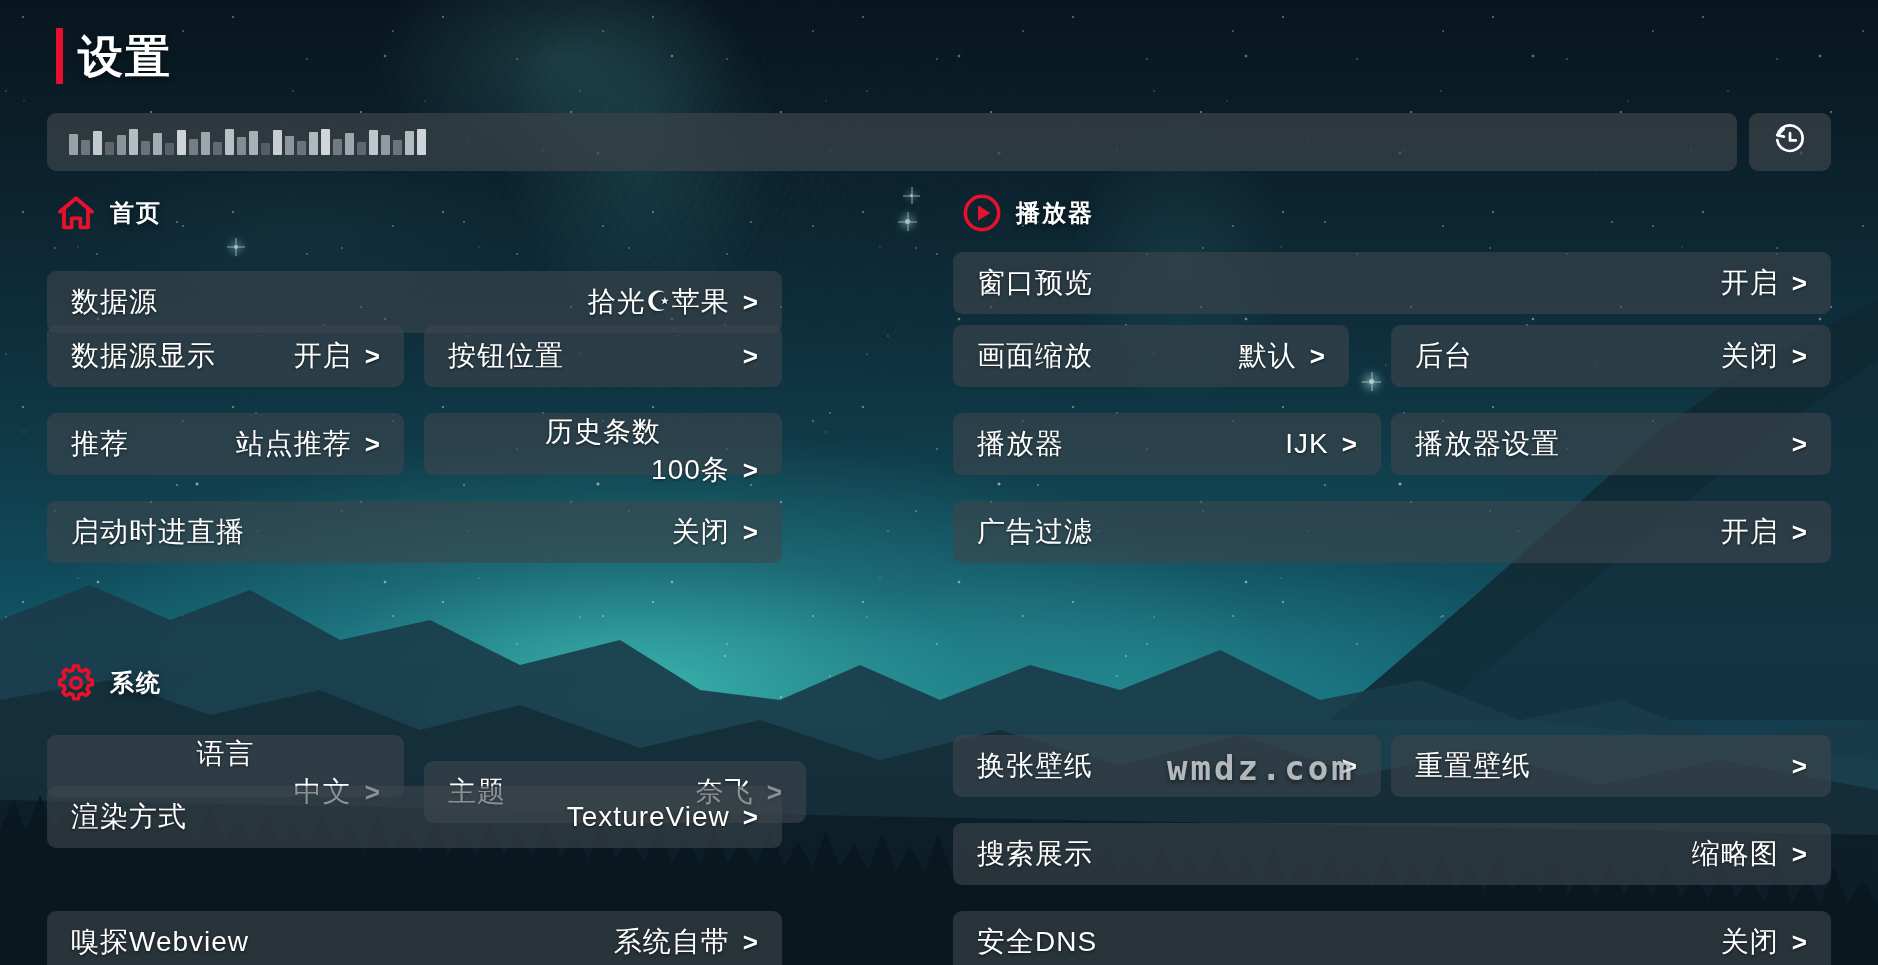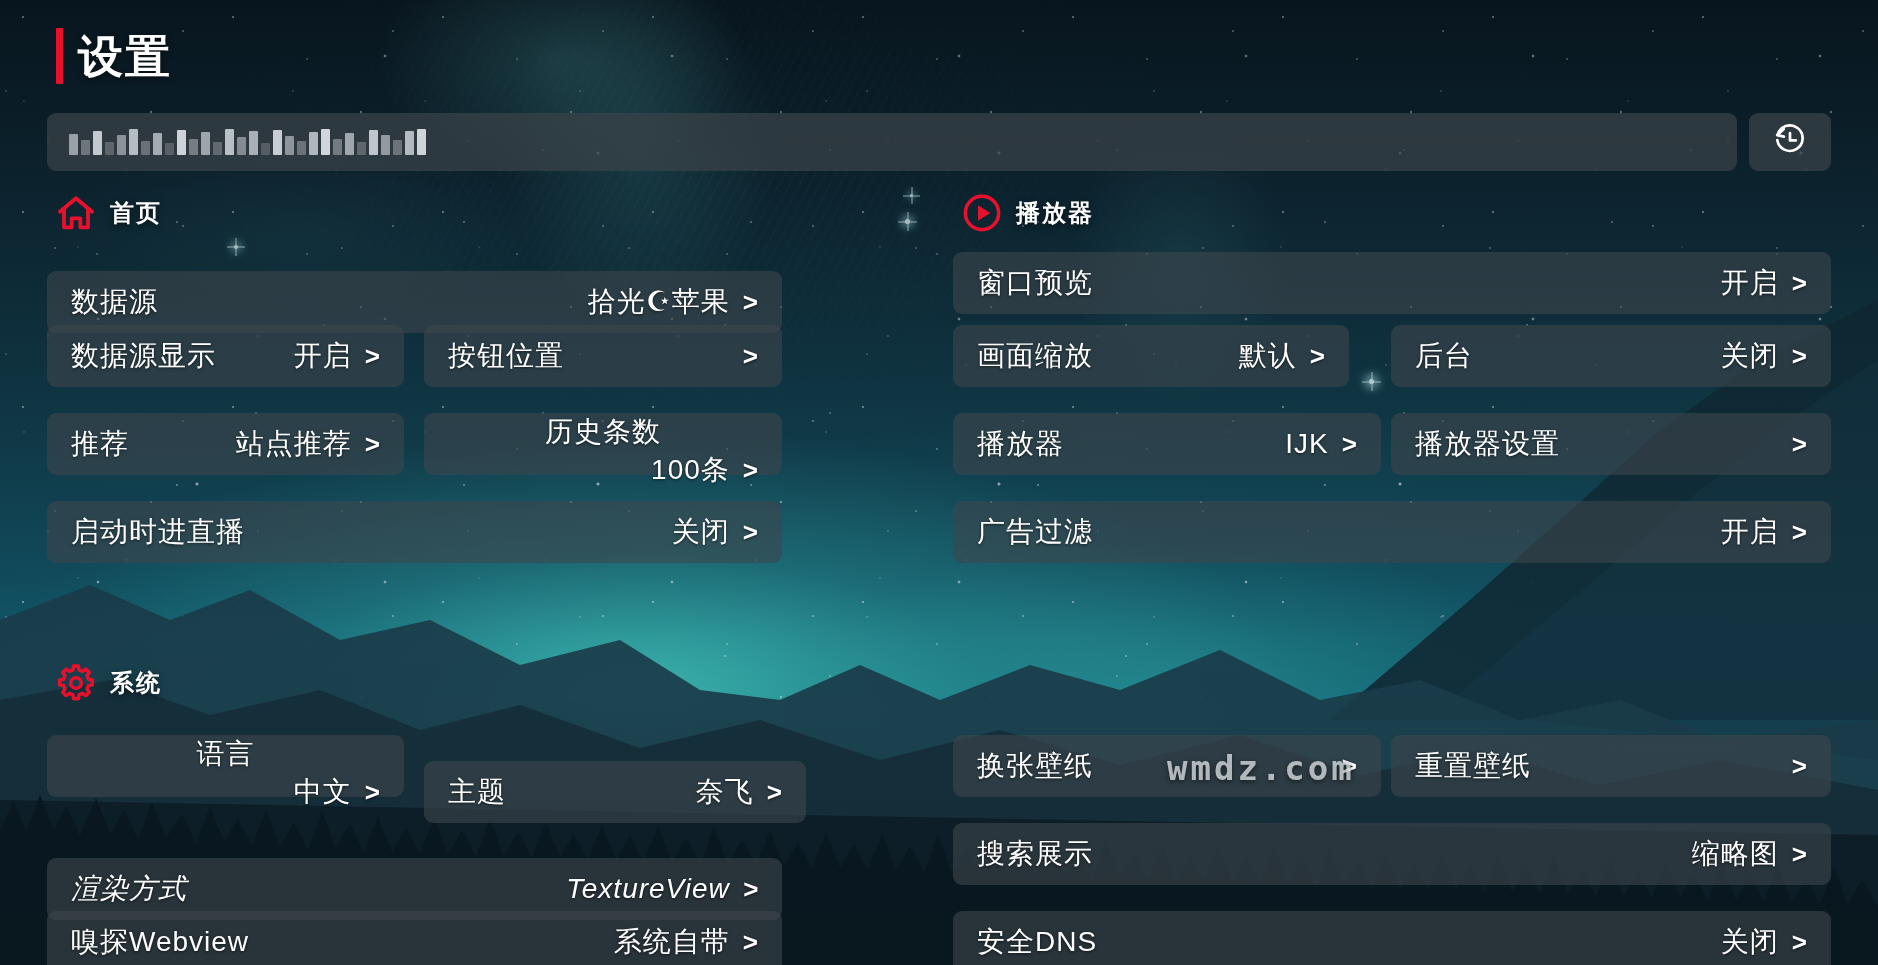--- a/index.html
+++ b/index.html
@@ -436,21 +436,21 @@
       </span>
     </div>
     <div class="card" style="left:424px; top:761px; width:382px;gap:7px;">
       <span class="lbl">主题</span>
       <span class="val-wrap">
         <span class="val">奈飞</span>
         <span class="chev">&gt;</span>
       </span>
     </div>
 
-    <div class="card" style="left:47px; top:858px; width:735px;font-style:italic;">
+    <div class="card" style="left:47px; top:786px; width:735px;">
       <span class="lbl">渲染方式</span>
       <span class="val-wrap">
         <span class="val">TextureView</span>
         <span class="chev">&gt;</span>
       </span>
     </div>
 
     <div class="card" style="left:47px; top:911px; width:735px;">
       <span class="lbl">嗅探Webview</span>
       <span class="val-wrap">

